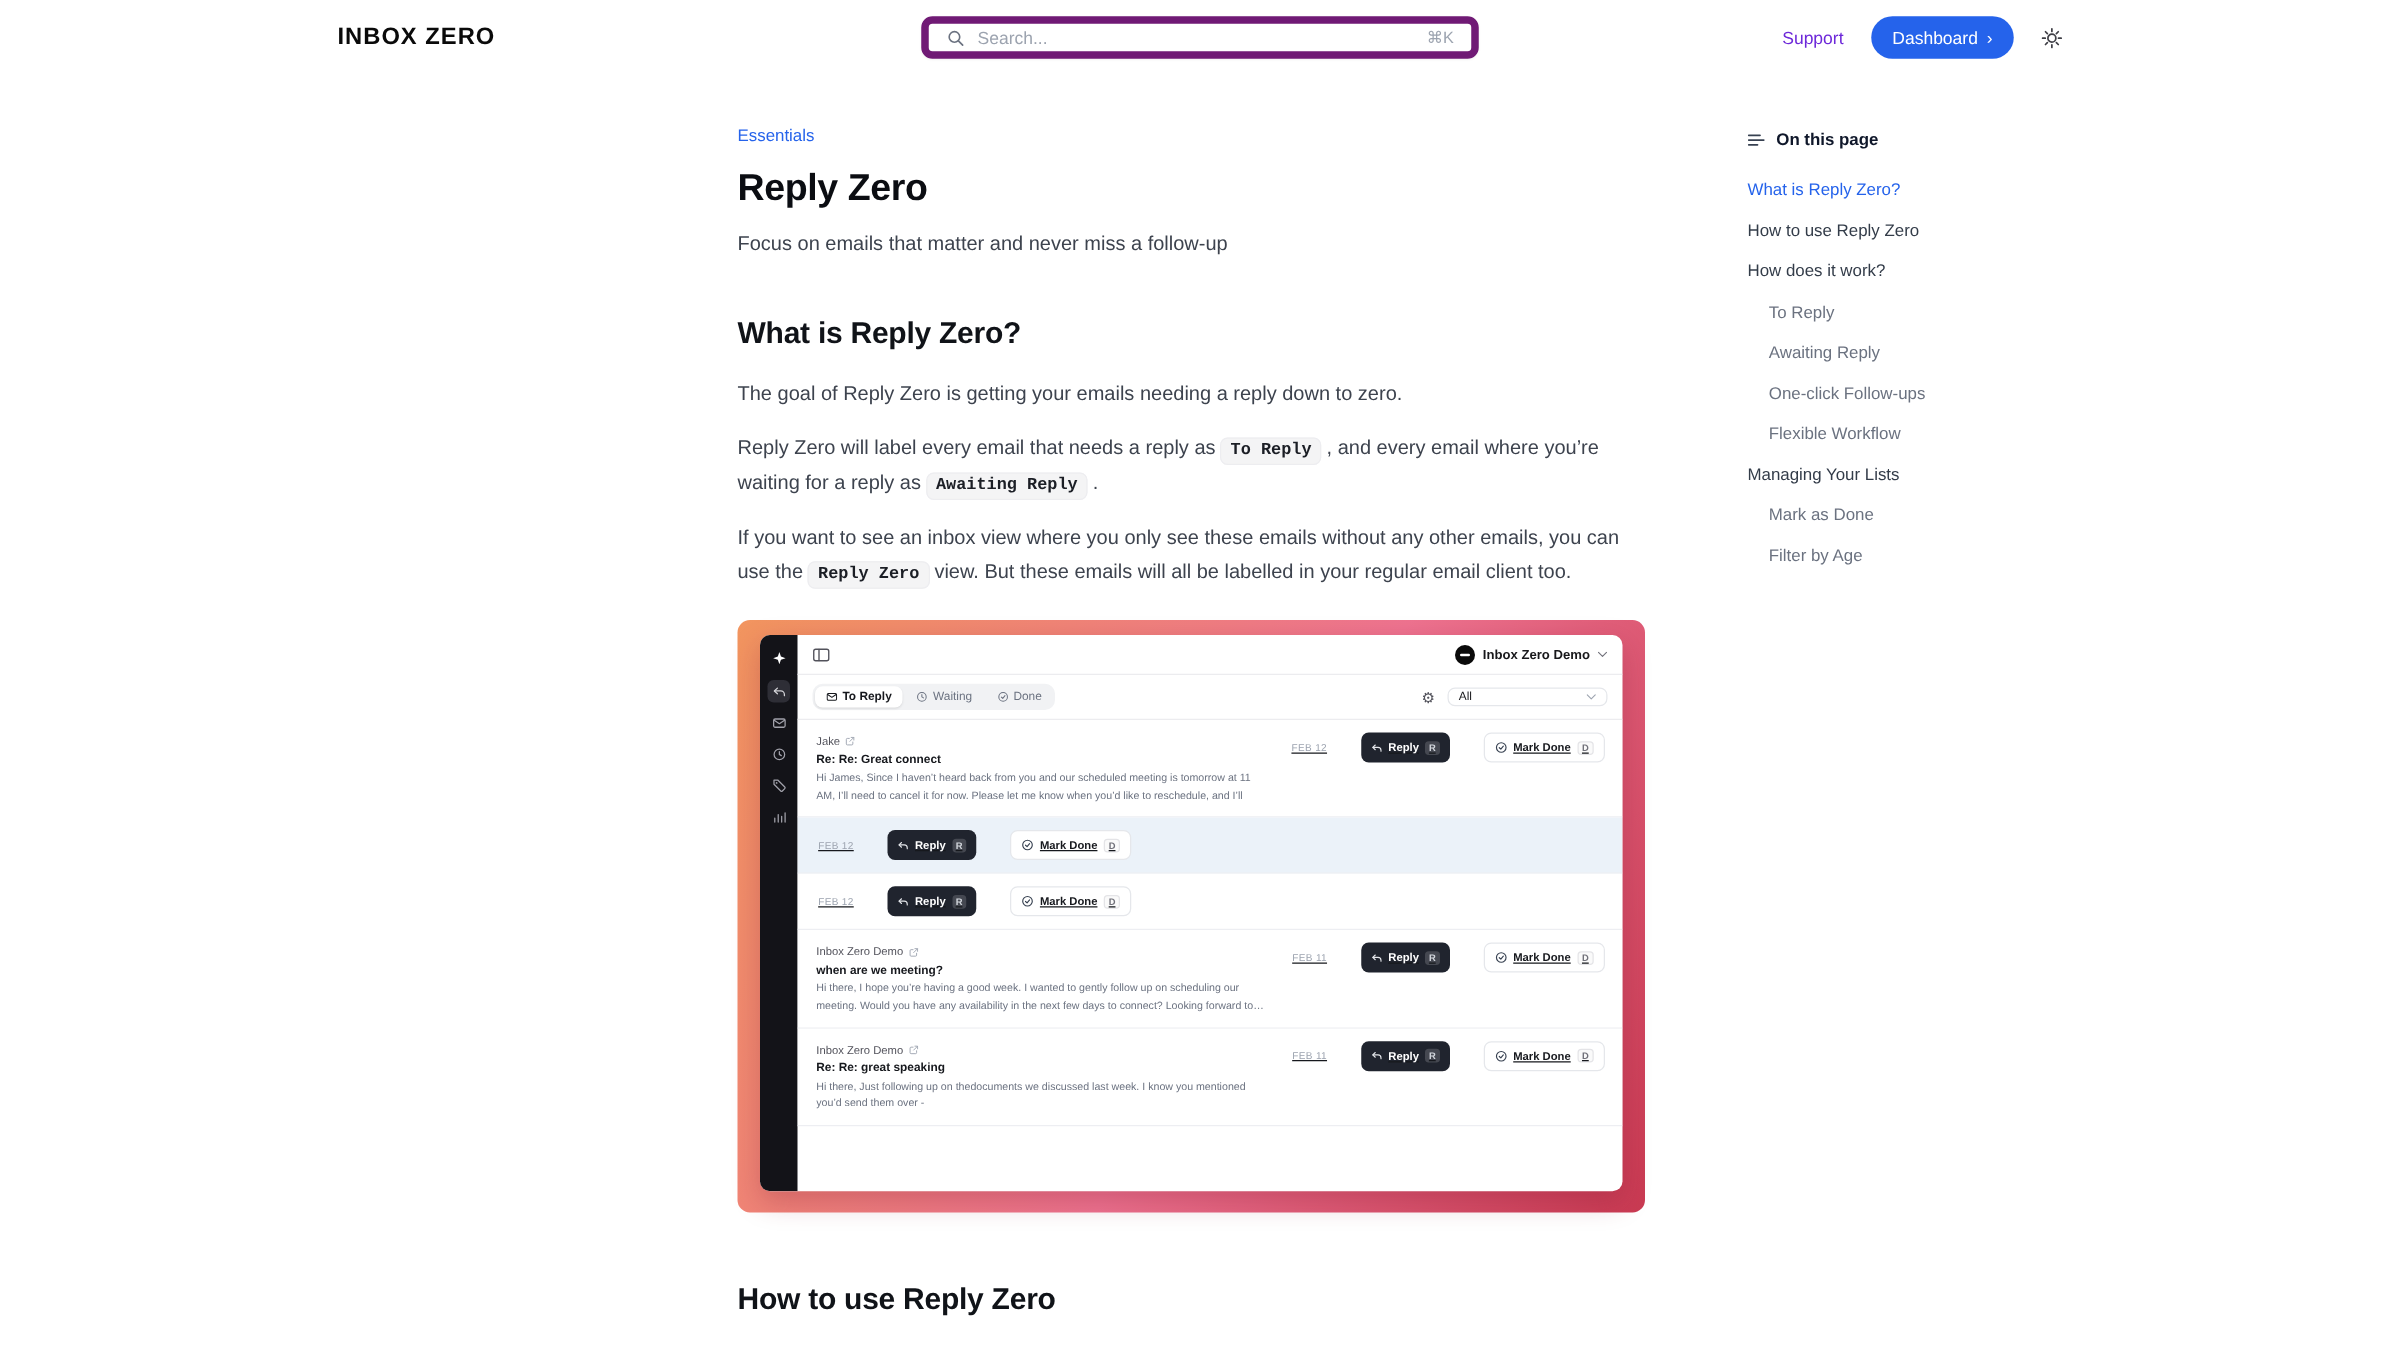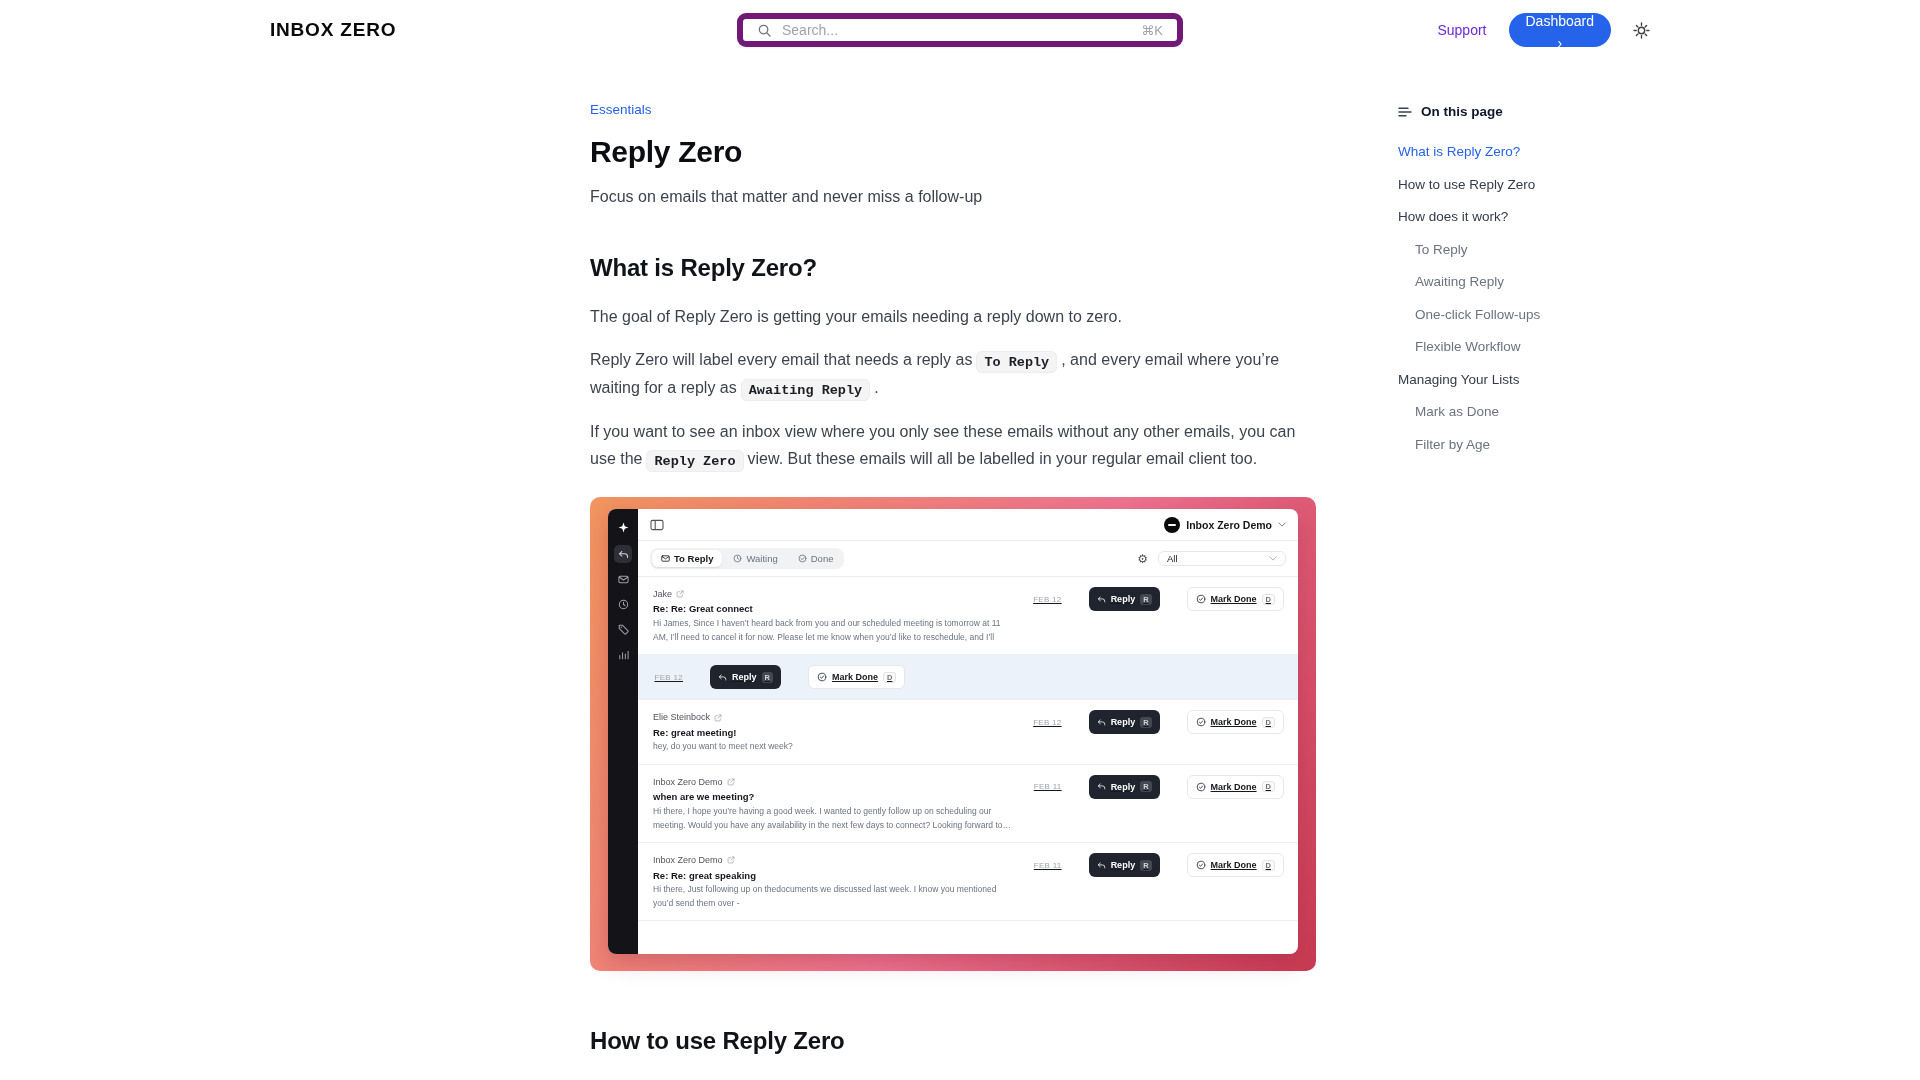--- a/index.html
+++ b/index.html
@@ -14,21 +14,21 @@
   .search-box { position:absolute; left:50%; transform:translateX(-50%); top:13px; width:446px; height:34px;
     border:6px solid #701a75; border-radius:9px; background:#fff; display:flex; align-items:center;
     padding:0 14px; gap:10px; box-shadow:0 1px 2px rgba(0,0,0,.05); cursor:pointer; }
   .search-box svg { flex-shrink:0; }
   .search-text { flex:1; font-size:14px; color:#9ca3af; }
   .search-kbd { font-size:13px; color:#9ca3af; }
   .header-right { margin-left:auto; display:flex; align-items:center; gap:22px; }
   .support { font-size:14px; color:#6d28d9; cursor:pointer; }
   .dashboard-btn { display:flex; align-items:center; gap:7px; height:34px; padding:0 17px; border:none;
     border-radius:999px; background:var(--accent); color:#fff; font-size:14px; font-weight:500;
-    font-family:inherit; cursor:pointer;flex-direction:column; }
+    font-family:inherit; cursor:pointer; }
   .dashboard-btn .arrow { font-size:14px; margin-top:-1px; }
   .theme-btn { display:flex; align-items:center; cursor:pointer; }
 
   
   .content { position:absolute; left:590px; top:100px; width:726px; }
   .category { display:inline-block; font-size:13.5px; font-weight:500; color:var(--accent);
     margin-bottom:16px; cursor:pointer; text-decoration:none; }
   h1 { margin:0 0 12px; font-size:30px; font-weight:800; letter-spacing:-.3px; color:#0b0d12; line-height:1.25; }
   .subtitle { margin:0; font-size:16.5px; color:#4b5563; line-height:1.4; }
   h2 { margin:42px 0 20px; font-size:24px; font-weight:700; letter-spacing:-.2px; color:#101318; line-height:1.3; }
@@ -318,33 +318,20 @@
                         <circle cx="6" cy="6" r="4.6"></circle>
                         <path d="M4.1 6.2 5.6 7.6 8 4.7"></path>
                       </svg>
                     </span>
         <span class="dlbl">Mark Done</span>
         <span class="kbd-light">D</span>
       </span>
     </div>
   </div>
               <div class="email-row">
-    <div class="email-text">
-      <div class="sender-line">
-        <span class="sender">Elie Steinbock</span>
-        <span class="ext">
-                      <svg viewBox="0 0 12 12">
-                        <path d="M5.2 2.6H2.8a1.2 1.2 0 0 0-1.2 1.2v5.4a1.2 1.2 0 0 0 1.2 1.2h5.4a1.2 1.2 0 0 0 1.2-1.2V6.9"></path>
-                        <path d="M7.4 1.4h3.2v3.2M10.4 1.6 5.9 6.1"></path>
-                      </svg>
-                    </span>
-      </div>
-      <div class="subject">Re: great meeting!</div>
-      <div class="snippet">hey, do you want to meet next week?</div>
-    </div>
     <div class="email-meta">
       <span class="email-date">FEB 12</span>
       <span class="btn-reply">
         <span class="ric">
                       <svg viewBox="0 0 12 12">
                         <path d="M4.3 2.7 1.6 5.2l2.7 2.5"></path>
                         <path d="M1.9 5.2h5.3a3.2 3.2 0 0 1 3.2 3.2v.9"></path>
                       </svg>
                     </span>
         <span class="rlbl">Reply</span>

